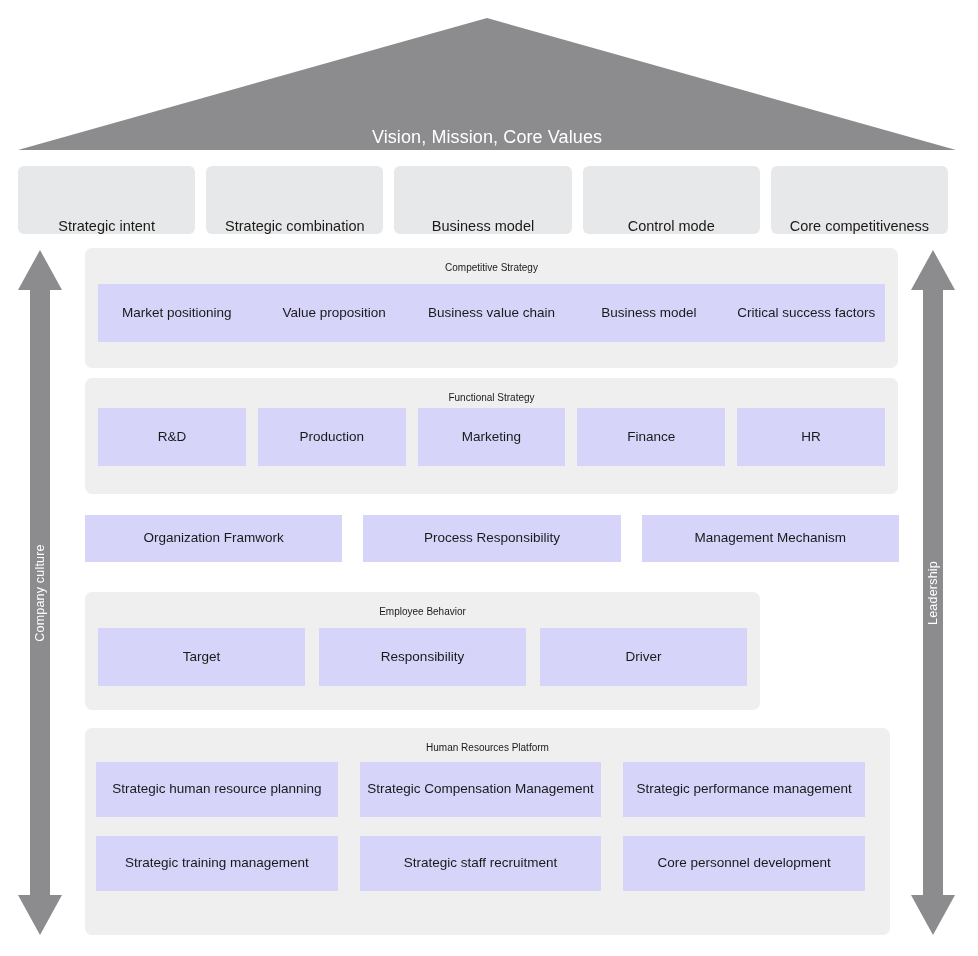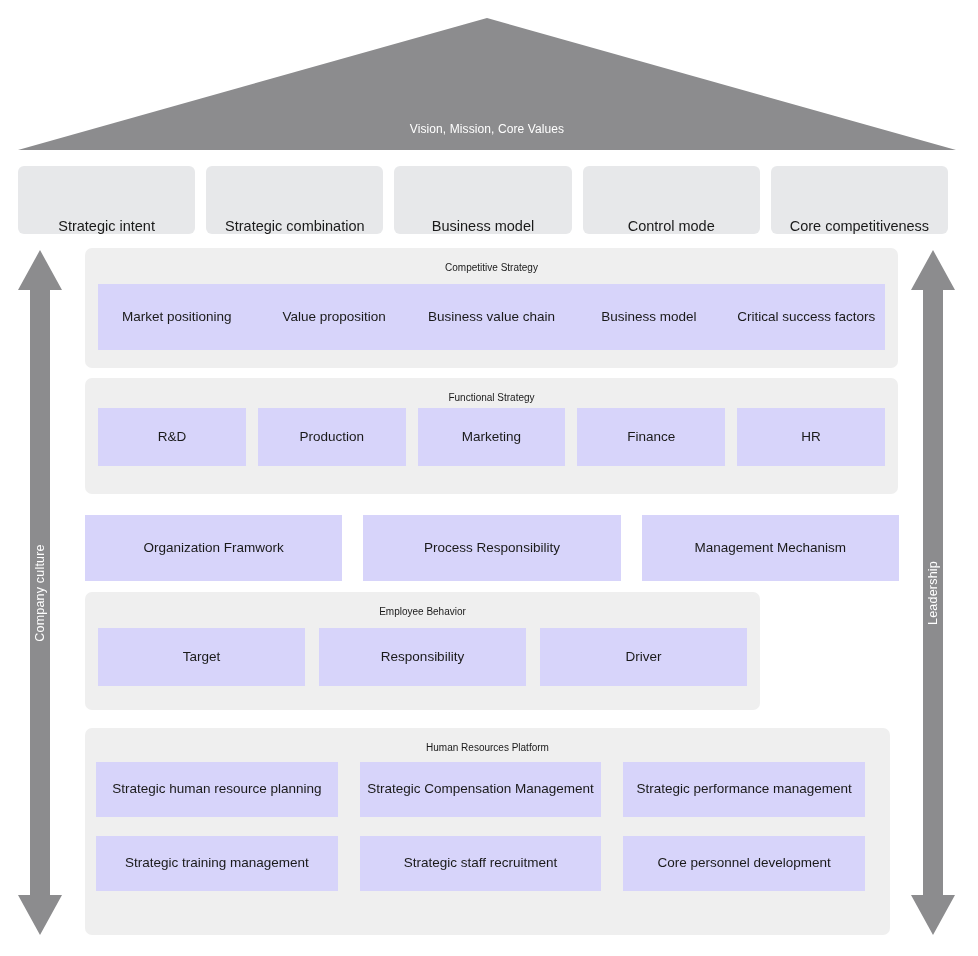--- a/index.html
+++ b/index.html
@@ -26,30 +26,30 @@
     position: absolute;
     left: 18px;
     top: 14px;
     width: 938px;
     height: 140px;
   }
   .roof svg { display: block; width: 938px; height: 140px; }
   .roof-label {
     position: absolute;
     left: 0;
-    top: 4px;
+    top: 16px;
     width: 938px;
     height: 140px;
     display: flex;
     align-items: flex-end;
     justify-content: center;
     padding-bottom: 22px;
     box-sizing: border-box;
     color: #ffffff;
-    font-size: 12px;
+    font-size: 18px;
     letter-spacing: .1px;
     pointer-events: none;
   }
 
   
   .pillar-row {
     position: absolute;
     left: 18px;
     top: 166px;
     width: 930px;
@@ -126,35 +126,35 @@
     text-align: center;
     font-size: 13.5px;
     line-height: 1.25;
     color: #1a1a1a;
     box-sizing: border-box;
     padding: 0 5px;
   }
 
   
   #panel-competitive { left: 85px; top: 248px; width: 813px; height: 120px; }
-  #panel-competitive .box-row { margin: 10px 13px 0 13px; gap: 0; height: 66px; }
+  #panel-competitive .box-row { margin: 10px 13px 0 13px; gap: 0; height: 58px; }
   #panel-competitive .box { flex: 1 1 0; }
 
   
   #panel-functional { left: 85px; top: 378px; width: 813px; height: 116px; }
   #panel-functional .box-row { margin: 4px 13px 0 13px; gap: 12px; height: 58px; }
   #panel-functional .box { flex: 1 1 0; }
 
   
   #row-organization {
     position: absolute;
     left: 85px;
     top: 515px;
     width: 814px;
-    height: 66px;
+    height: 47px;
     display: flex;
     gap: 21px;
   }
   #row-organization .box { flex: 1 1 0; }
 
   
   #panel-employee { left: 85px; top: 592px; width: 675px; height: 118px; border-radius: 7px; }
   #panel-employee .box-row { margin: 10px 13px 0 13px; gap: 14px; height: 58px; }
   #panel-employee .box { flex: 1 1 0; }
 

